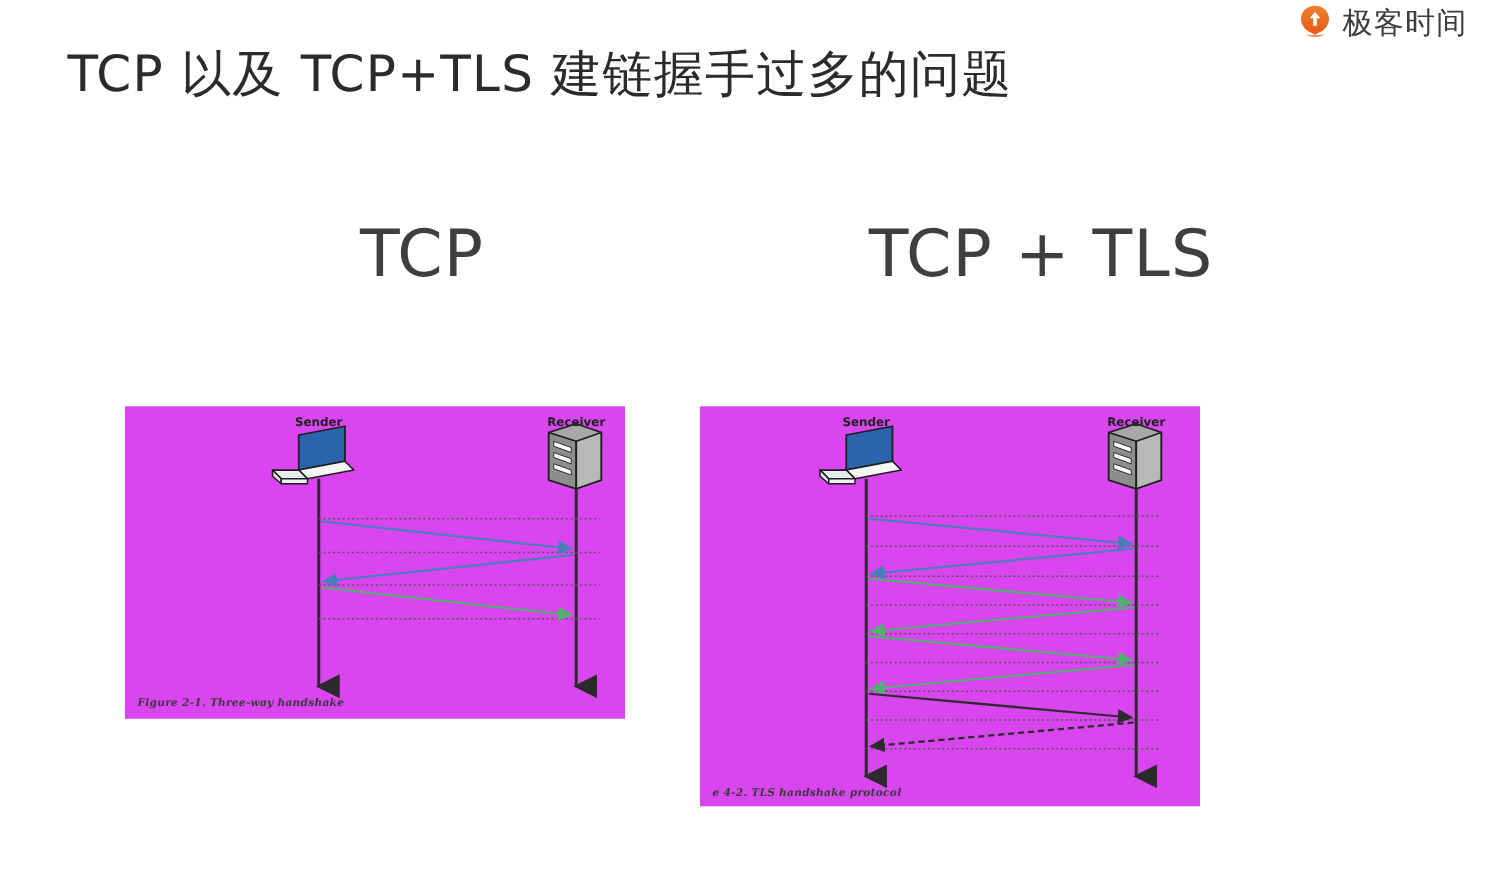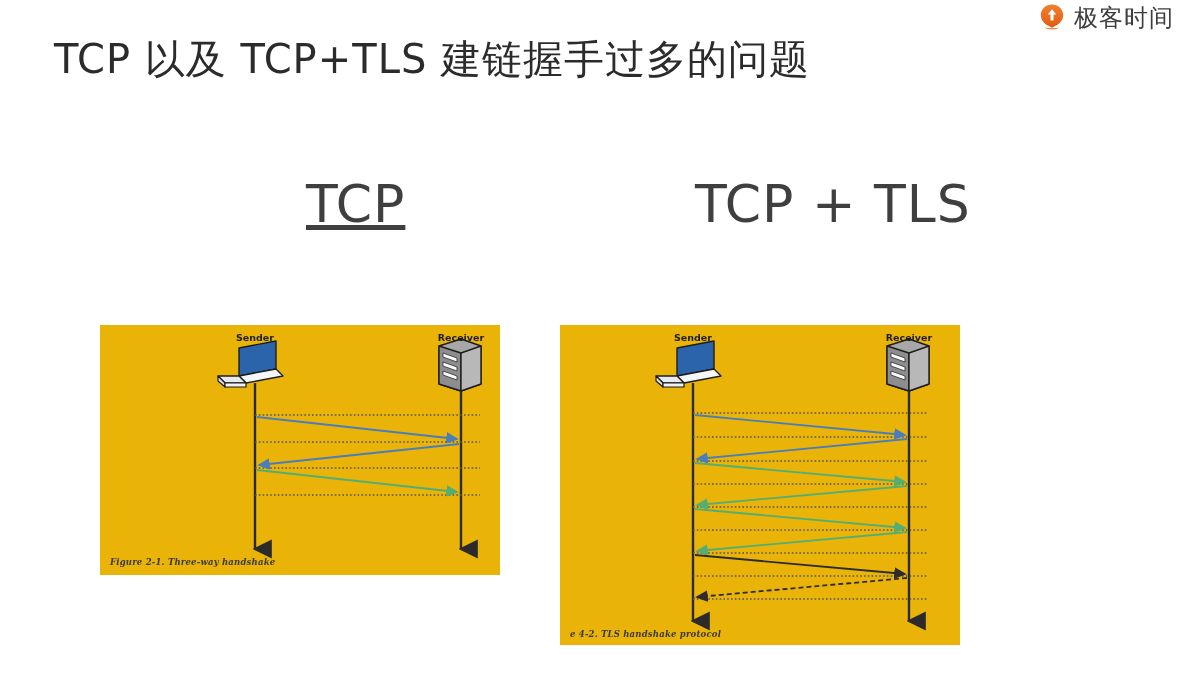--- a/index.html
+++ b/index.html
@@ -58,27 +58,27 @@
   .col-heading {
     position: absolute;
     top: 174px;
     font-size: 52px;
     font-weight: 400;
     color: #3f3f3f;
     font-family: "DejaVu Sans", sans-serif;
     letter-spacing: 1px;
     white-space: nowrap;
   }
-  .col-heading.left  { left: 306px; text-decoration: underline; }
+  .col-heading.left  { left: 288px; }
   .col-heading.right { left: 695px; }
 
   
   .panel {
     position: absolute;
-    background: #eab308;
+    background: #d946ef;
   }
   .panel.left  { left: 100px;  top: 325px; width: 400px; height: 250px; }
   .panel.right { left: 560px;  top: 325px; width: 400px; height: 320px;
                  box-shadow: 0 0 0 1px #fbfbfb; }
 
   .diagram-svg { display: block; }
 
   .node-label {
     font-family: "DejaVu Sans", sans-serif;
     font-size: 9.5px;

